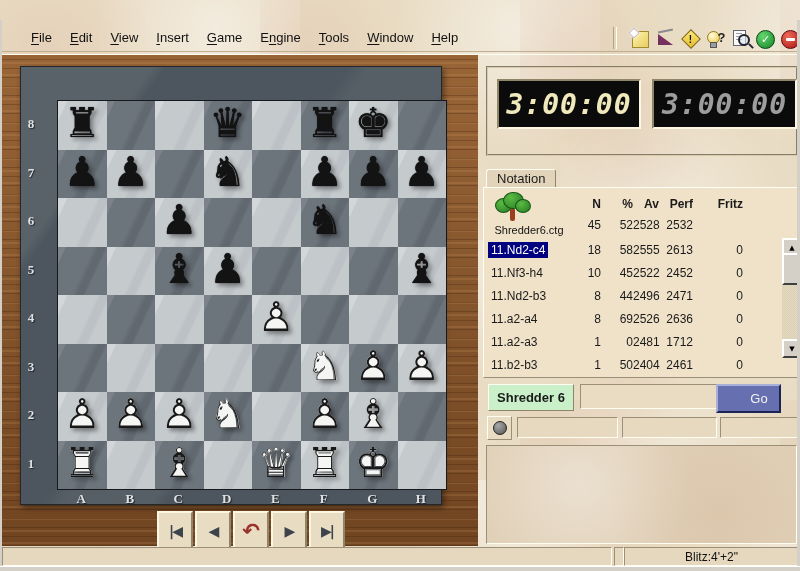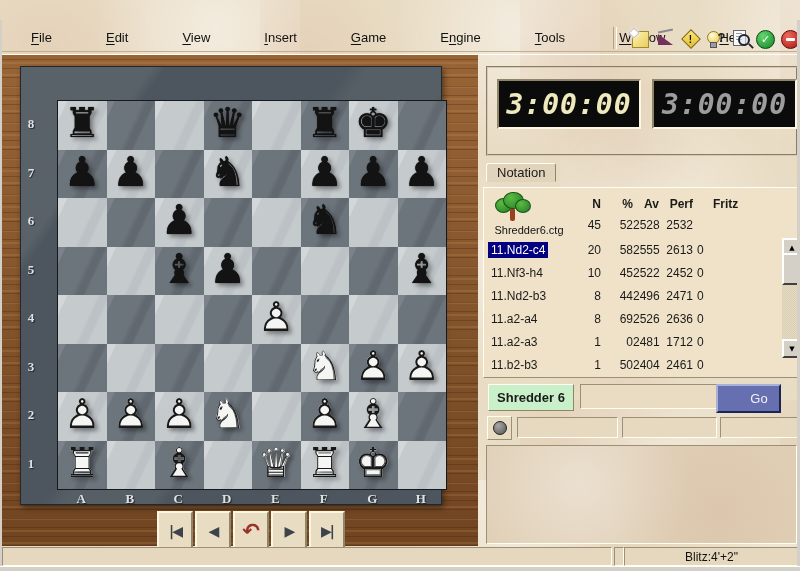--- a/index.html
+++ b/index.html
@@ -32,21 +32,21 @@
     font-size:11px;font-weight:bold;color:#000;line-height:1;}
   .wb-min{right:37px}.wb-restore{right:21px}.wb-close{right:4px}
   .minbar{width:8px;height:2px;background:#000;margin-top:7px;}
   .restoreglyph{position:relative;width:9px;height:8px;}
   .restoreglyph span{position:absolute;border:1px solid #000;background:#d4d0c8;width:5px;height:4px;}
   .restoreglyph .r1{right:0;top:0}.restoreglyph .r2{left:0;bottom:0}
   
   #menubar{position:absolute;left:2px;top:20px;width:796px;height:35px;}
   #menubar::after{content:"";position:absolute;left:0;bottom:0;width:100%;height:2px;
     border-top:1px solid #bdaf90;border-bottom:1px solid #fffef2;}
-  #menu-items{position:absolute;left:20px;top:0;height:35px;display:flex;align-items:center;gap:36px;}
+  #menu-items{position:absolute;left:20px;top:0;height:35px;display:flex;align-items:center;}
   .mitem{padding:3px 9px;font-size:13px;color:#111;}
   .mitem u{text-underline-offset:2px;}
   #tb-sep{position:absolute;left:611px;top:7px;width:2px;height:22px;
     border-left:1px solid #b0a283;border-right:1px solid #fffef2;}
   #toolbar-icons{position:absolute;left:628px;top:7px;height:24px;display:flex;gap:4px;align-items:center;}
   .tbicon{width:21px;height:21px;display:flex;align-items:center;justify-content:center;position:relative;}
   
   .new-game-icon{width:15px;height:15px;background:linear-gradient(135deg,#fdf4b0,#e8cd5e);
     border:1px solid #a08a2c;position:relative;}
   .new-game-icon::after{content:"";position:absolute;left:-3px;top:-3px;width:6px;height:6px;
@@ -106,21 +106,21 @@
   .navbtn{width:32px;height:36px;background:#e8dcc2;display:flex;align-items:center;justify-content:center;
     color:#3c434b;font-size:14px;font-weight:bold;font-family:"DejaVu Sans",sans-serif;letter-spacing:-2px;}
   .navbtn.red{color:#99322a;font-size:21px;font-weight:bold;letter-spacing:0;}
   
   #clockpanel{position:absolute;left:486px;top:66px;width:308px;height:86px;
     border:2px groove #d9caab;font-style:italic;}
   .clock{position:absolute;top:11px;height:46px;background:#0b0b0b;display:flex;align-items:center;justify-content:center;
     font-family:"DejaVu Sans Mono",monospace;font-weight:bold;font-size:28px;letter-spacing:1px;}
   #clock-white{left:9px;width:140px;color:#f0e9bc;}
   #clock-black{left:164px;width:141px;color:#9d9d9d;}
-  #tabs{position:absolute;left:486px;top:163px;display:flex;align-items:flex-end;height:25px;flex-direction:column;}
+  #tabs{position:absolute;left:486px;top:163px;display:flex;align-items:flex-end;height:25px;}
   .tab{background:#e9dcc4;border:1px solid;border-color:#fffef2 #8f8569 transparent #fffef2;
     border-radius:3px 3px 0 0;padding:2px 10px 3px 10px;font-size:13px;height:15px;}
   .tab.inactive{height:13px;padding-top:1px;background:#e2d4ba;}
   .tab.active{position:relative;z-index:3;margin-left:-1px;}
   #bookpanel{position:absolute;left:483px;top:187px;width:314px;height:189px;background:#efe2c8;
     border:1px solid;border-color:#fffef2 #9a9078 #9a9078 #fffef2;}
   .tree-icon{position:absolute;left:10px;top:4px;width:38px;height:30px;}
   .tree-icon .t{position:absolute;left:16px;top:16px;width:5px;height:13px;background:#993f1d;border-radius:2px;}
   .tree-icon .c1,.tree-icon .c2,.tree-icon .c3{position:absolute;border-radius:50%;
     background:radial-gradient(circle at 35% 30%,#5cbb44,#237a22);border:1px solid #145514;}
@@ -129,21 +129,21 @@
   .tree-icon .c3{left:21px;top:7px;width:14px;height:12px;}
   #book-file{position:absolute;left:0px;top:36px;width:90px;text-align:center;font-size:11px;color:#111;}
   .bookgrid{display:grid;grid-template-columns:85px 28px 32px 26px 34px 50px;}
   #bookhead{position:absolute;left:4px;top:6px;width:300px;}
   #bookhead .hrow{height:19px;}
   #bookhead .cell{font-size:12px;}
   #bookhead .hrow.bold .cell{font-weight:bold;}
   #bookhead .hrow:nth-child(2){margin-top:2px;}
   .cell{align-self:center;white-space:nowrap;}
   .cell.num{text-align:right;}
-  .cell.fritz{padding-left:20px;text-align:left;}
+  .cell.fritz{padding-left:20px;text-align:right;}
   #booklist{position:absolute;left:4px;top:50px;width:300px;}
   .brow{height:23px;}
   .brow .cell{font-size:12px;font-weight:normal;}
   .brow .cell.fritz{padding-left:4px;}
   .brow .movecell span{padding:1px 3px;}
   .brow.sel .movecell span{background:#000080;color:#fff;}
   
   #vscroll{position:absolute;left:298px;top:50px;width:16px;height:120px;background:#d9cdb2;
     background-image:repeating-conic-gradient(#e6dcc6 0 25%, transparent 0 50%);background-size:2px 2px;}
   .sbtn{position:absolute;left:0;width:16px;height:15px;display:flex;align-items:center;justify-content:center;
@@ -492,21 +492,21 @@
           <span class="cell num">45</span>
           <span class="cell num">52</span>
           <span class="cell num">2528</span>
           <span class="cell num">2532</span>
           <span class="cell fritz"></span>
         </div>
       </div>
     <div id="booklist">
         <div class="bookgrid brow sel">
           <span class="cell movecell"><span>11.Nd2-c4</span></span>
-          <span class="cell num">20</span>
+          <span class="cell num">18</span>
           <span class="cell num">58</span>
           <span class="cell num">2555</span>
           <span class="cell num">2613</span>
           <span class="cell fritz">0</span>
         </div>
         <div class="bookgrid brow">
           <span class="cell movecell"><span>11.Nf3-h4</span></span>
           <span class="cell num">10</span>
           <span class="cell num">45</span>
           <span class="cell num">2522</span>

